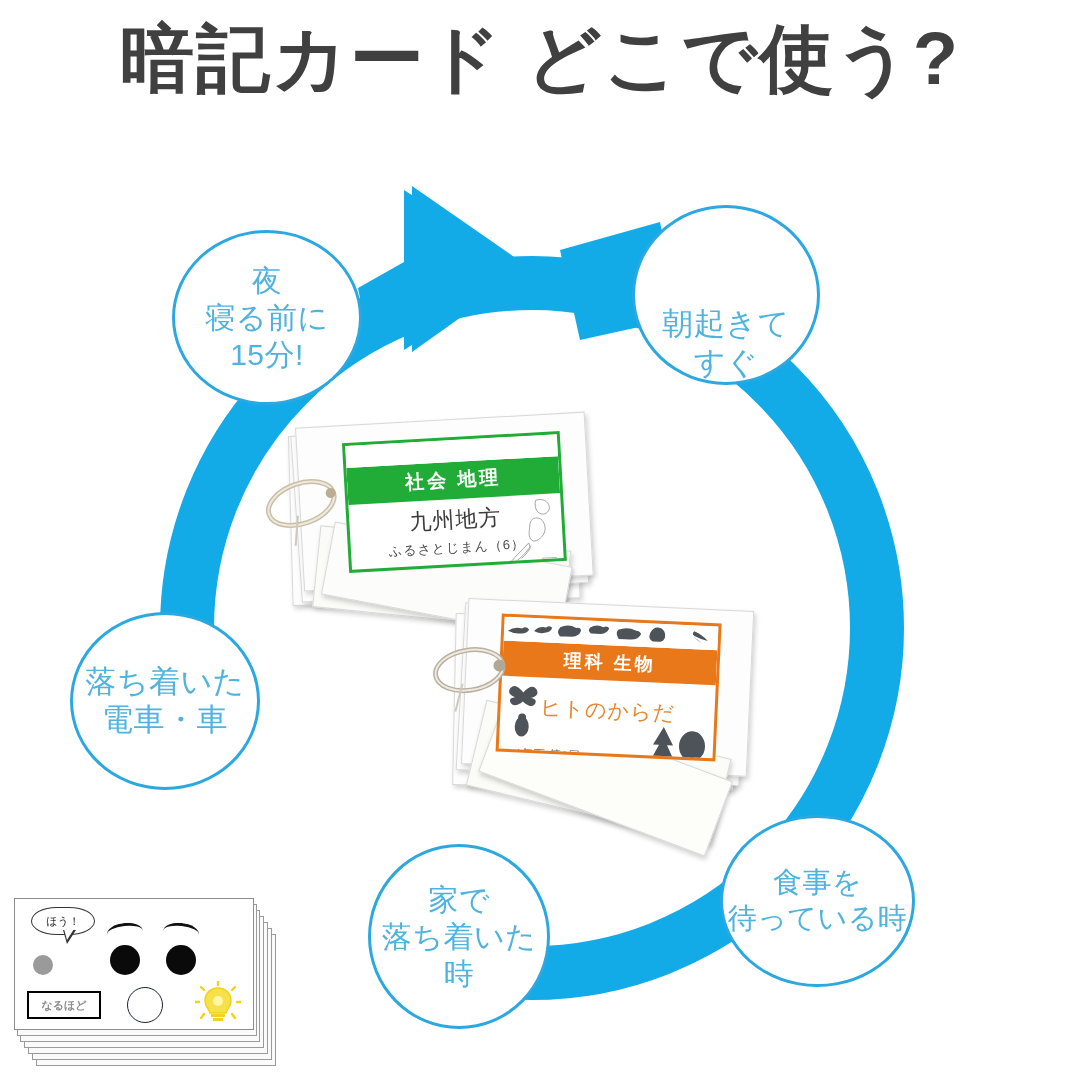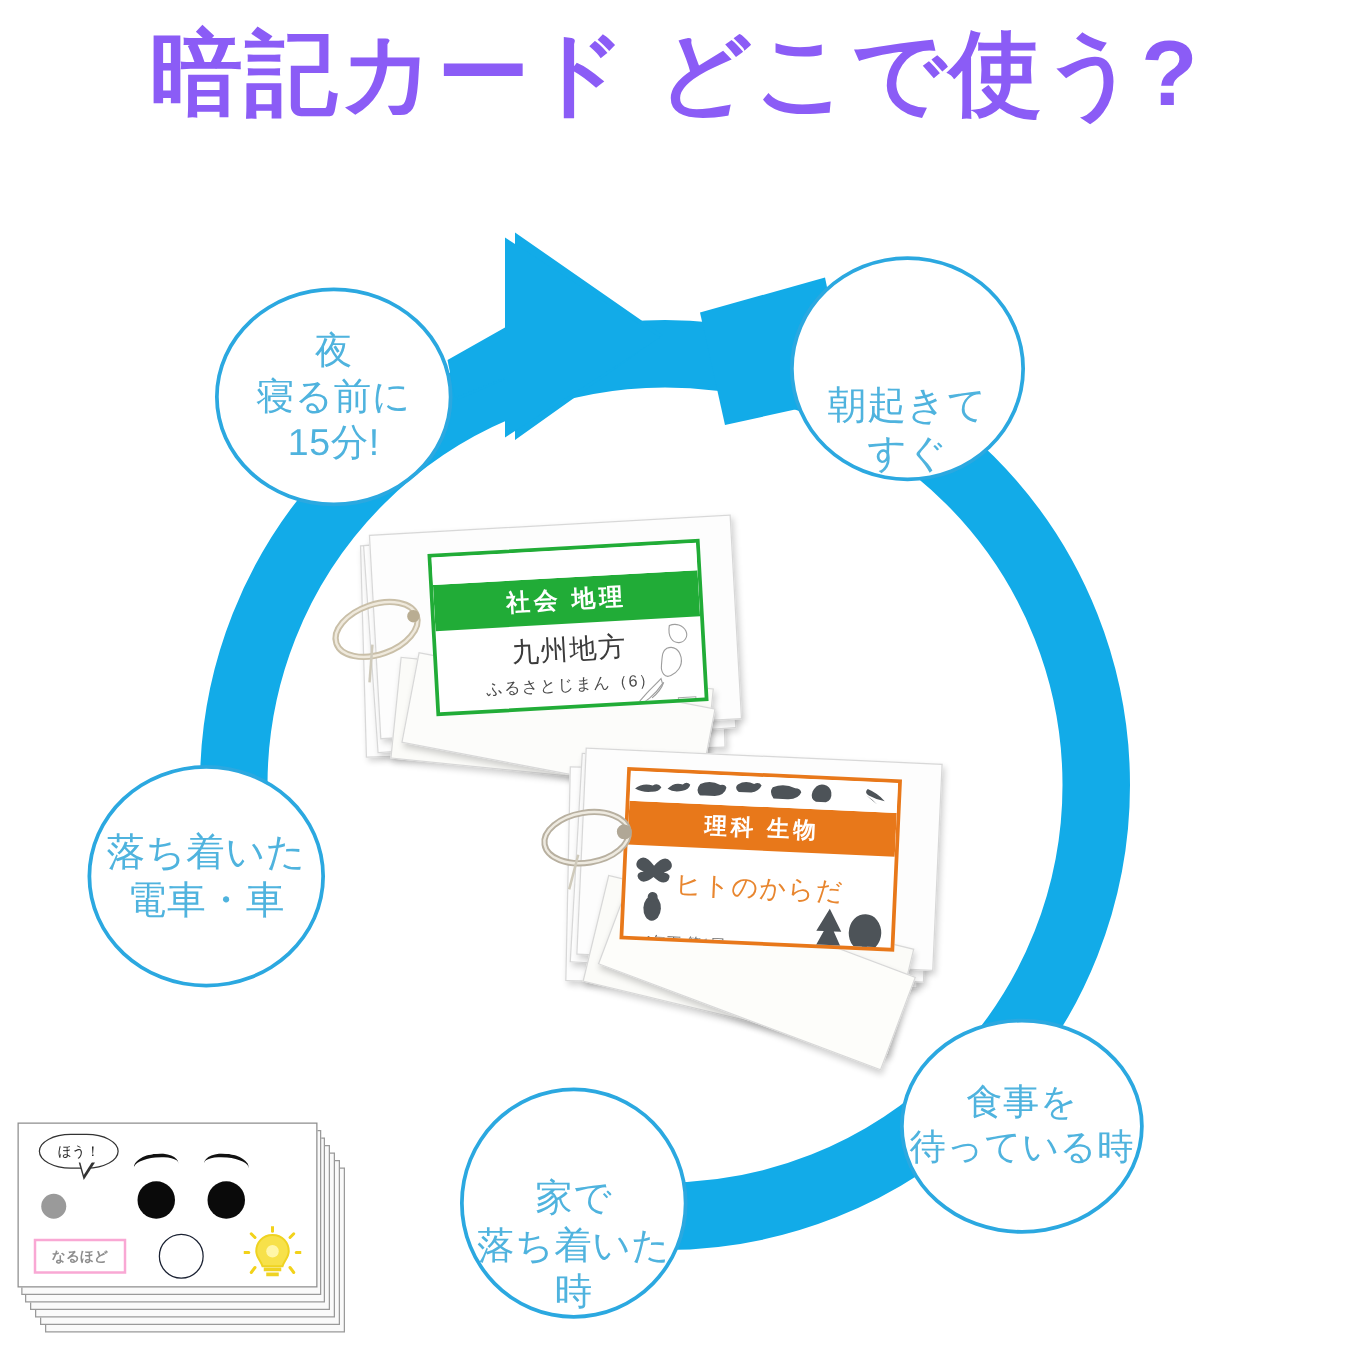--- a/index.html
+++ b/index.html
@@ -20,21 +20,21 @@
     color:#141414;
     letter-spacing:1px;
     line-height:1;
     margin-top:36px;
     font-weight:400;
     white-space:nowrap;
   }
   .maintitle{
     font-size:74px;
     font-weight:bold;
-    color:#8b5cf6;
+    color:#404040;
     letter-spacing:2px;
     line-height:1;
     margin-top:22px;
     white-space:nowrap;
   }
 
   
   #ring{position:absolute;left:0;top:0;width:1080px;height:1080px;}
 
   
@@ -54,21 +54,21 @@
     font-size:31px;
     line-height:1.24;
     letter-spacing:0.5px;
     white-space:pre-line;
     font-weight:400;
   }
   .b-night   {left:172px; top:230px;  width:190px; height:175px;}
   .b-morning {left:632px; top:205px;  width:188px; height:180px;align-items:flex-end;}
   .b-school  {left:808px; top:478px;  width:190px; height:175px;}
   .b-meal    {left:720px; top:815px;  width:195px; height:172px;}
-  .b-home    {left:368px; top:870px;  width:182px; height:185px;align-items:flex-end;}
+  .b-home    {left:368px; top:844px;  width:182px; height:185px;}
   .b-train   {left:70px;  top:612px;  width:190px; height:178px;}
   .b-home .btxt, .b-night .btxt{font-size:30px;}
   .b-meal .btxt{font-size:29px;}
 
   
   .cardstack{position:absolute;}
 
   
   #green-group{left:282px;top:418px;width:310px;height:190px;transform:rotate(-3.2deg);}
   #orange-group{left:448px;top:600px;width:300px;height:200px;transform:rotate(2.6deg);}
@@ -125,21 +125,21 @@
     border-top:14px solid #333;
   }
   .bubble-tail:after{
     content:"";position:absolute;left:-3px;top:-15px;width:0;height:0;
     border-left:3px solid transparent;border-right:7px solid transparent;
     border-top:11px solid #fff;
   }
   .gray-dot{position:absolute;left:18px;top:56px;width:20px;height:20px;border-radius:50%;background:#9a9a9a;}
   .naruhodo{
     position:absolute;left:12px;top:92px;width:70px;height:24px;
-    border:2px solid #f9a8d4;background:#fff;
+    border:2px solid #000000;background:#fff;
     display:flex;align-items:center;justify-content:center;
     font-size:11px;color:#8e8e8e;font-weight:bold;
   }
   .eye{position:absolute;width:30px;height:30px;border-radius:50%;background:#0a0a0a;}
   .brow{position:absolute;width:36px;height:16px;border-top:3px solid #111;border-radius:50% 50% 0 0;}
   .mouth{position:absolute;left:112px;top:88px;width:34px;height:34px;border-radius:50%;border:1.5px solid #1b2233;background:#fff;}
 </style>
 </head>
 <body>
 

